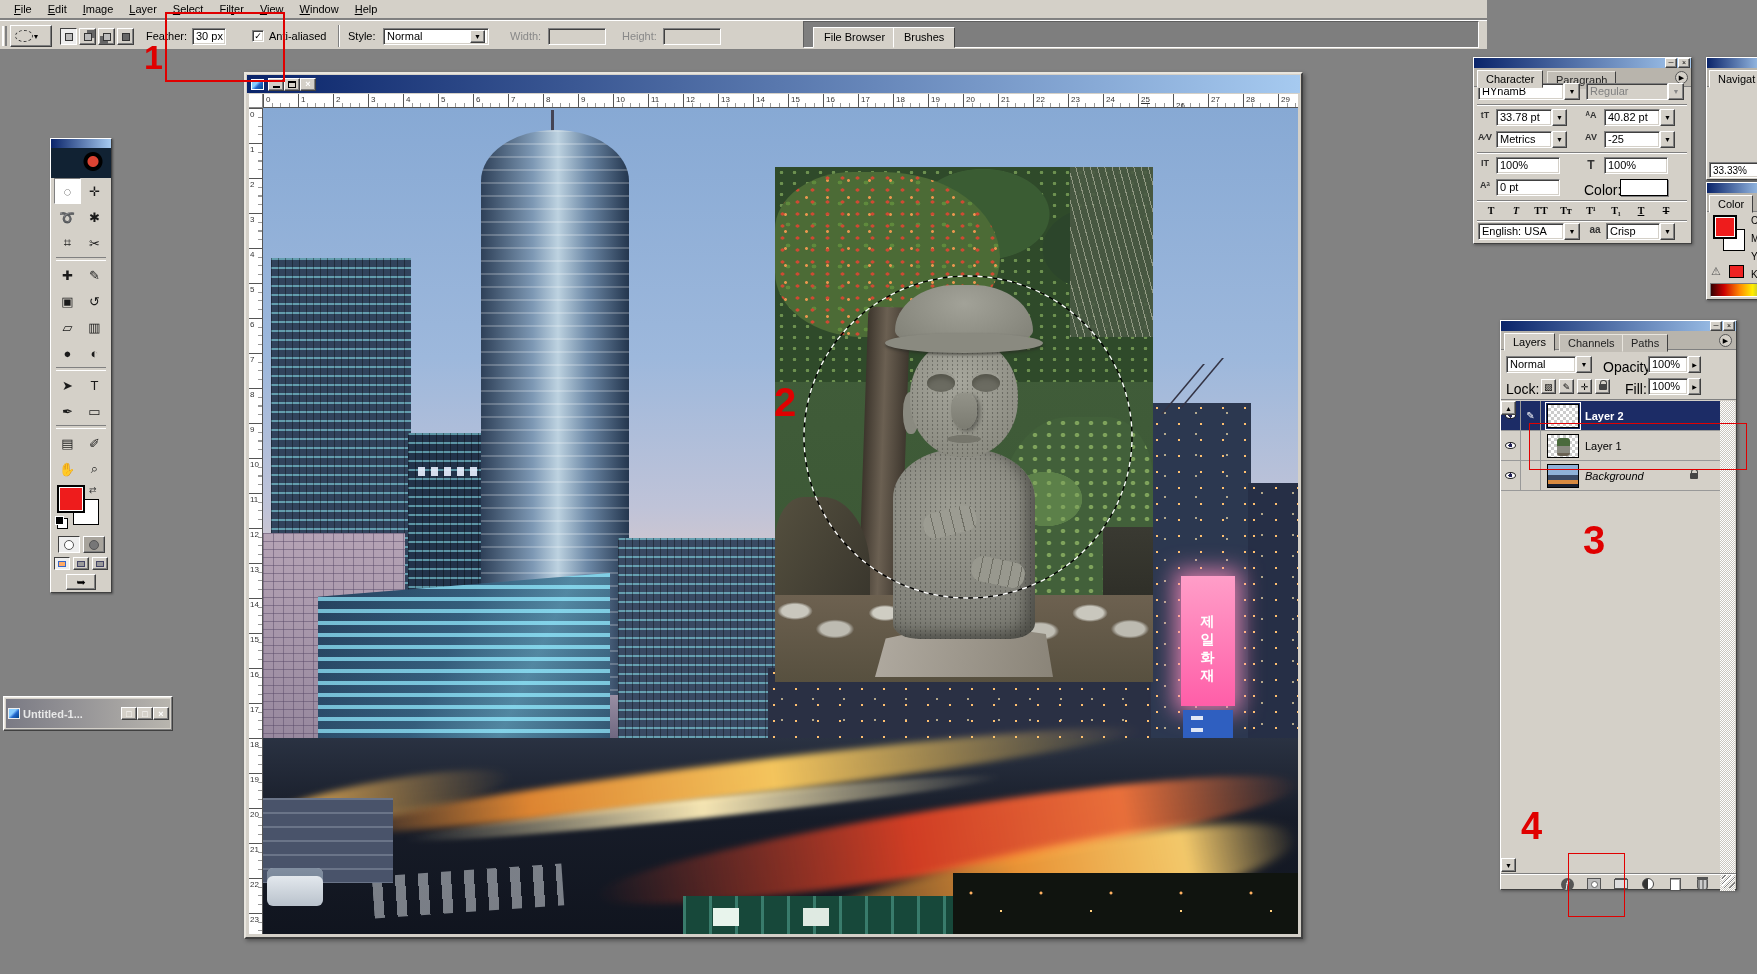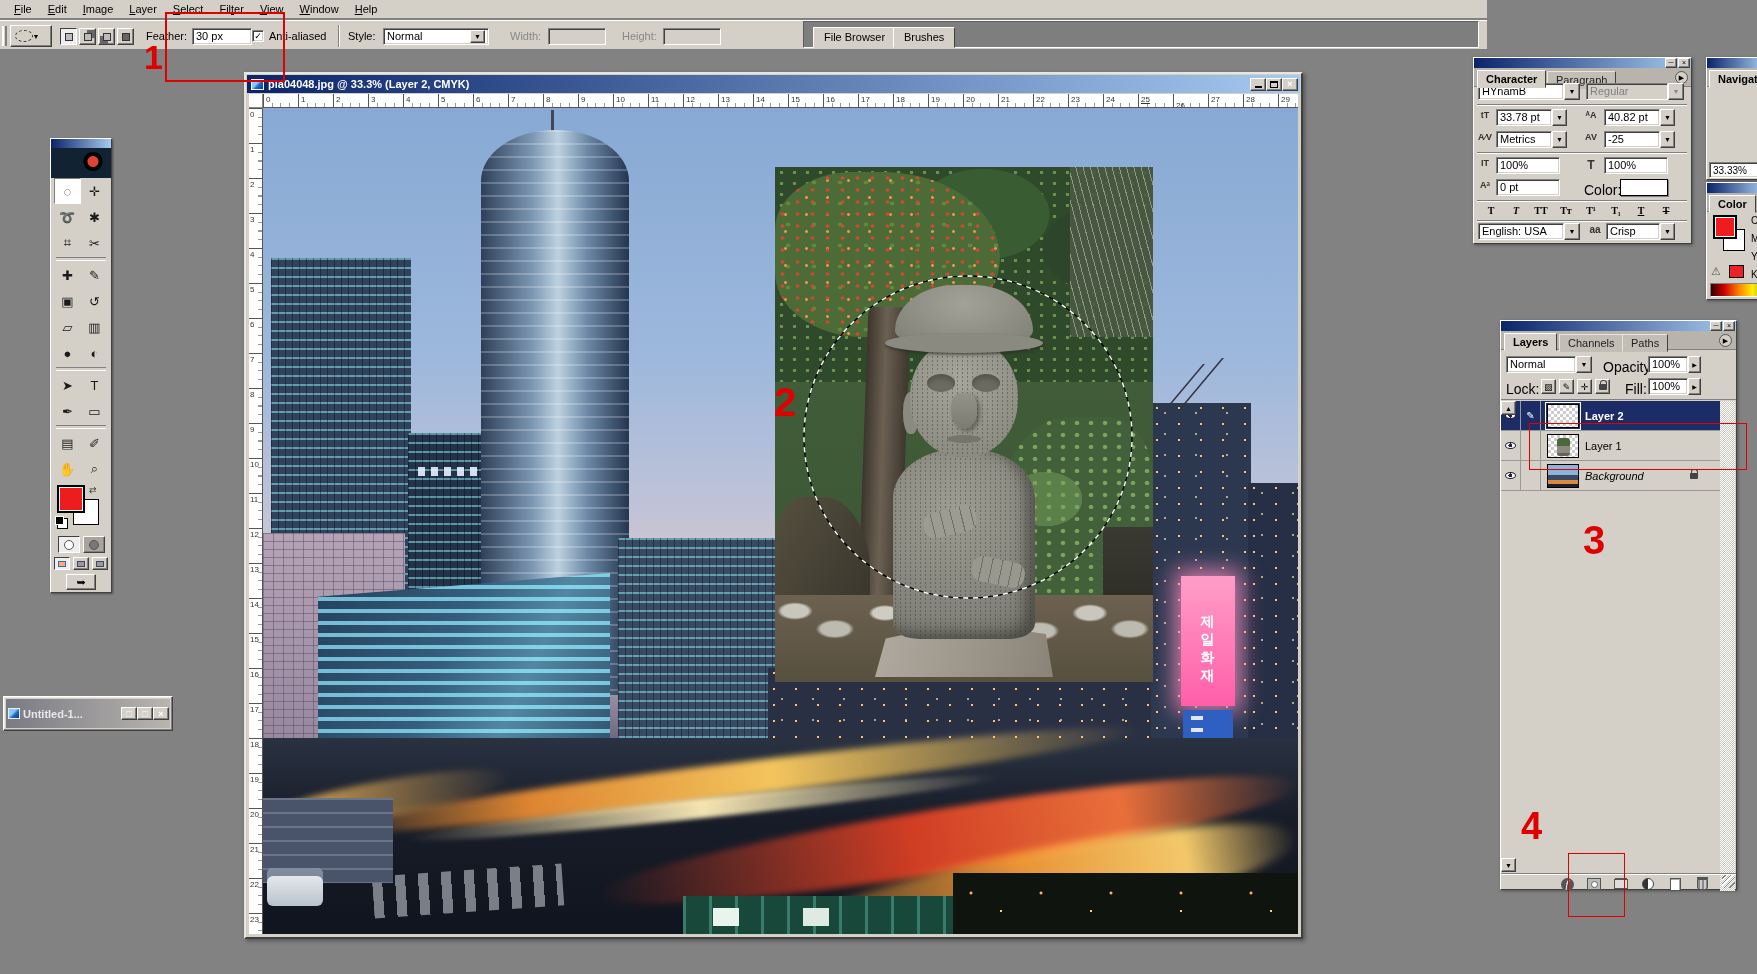--- a/index.html
+++ b/index.html
@@ -11,21 +11,21 @@
   .field{background:#fff;border:1px solid;border-color:#808080 #ffffff #ffffff #808080;box-shadow:inset 1px 1px 0 #404040,inset -1px -1px 0 #d4d0c8;line-height:15px;padding:0 3px;overflow:hidden;white-space:nowrap}
   .field.dis{background:#d4d0c8;color:#808080}
   .btn3d{background:#d4d0c8;border:1px solid;border-color:#ffffff #404040 #404040 #ffffff;box-shadow:inset -1px -1px 0 #808080;display:flex;align-items:center;justify-content:center}
   .pressed{border-color:#404040 #ffffff #ffffff #404040;box-shadow:none;background:#eee}
   .dd{width:15px;font-size:7px;color:#000;flex:0 0 auto}
   .titlebar{background:linear-gradient(90deg,var(--tl,#0a246a),var(--tr,#a6caf0));color:#fff;font-weight:bold;display:flex;align-items:center}
   .wbtn{width:16px;height:13px;font-size:9px;line-height:10px}
   .pbtn{width:12px;height:10px;font-size:7px;line-height:8px}
   .tab{position:absolute;background:#d4d0c8;border:1px solid;border-color:#ffffff #404040 transparent #ffffff;padding:2px 8px 2px 8px;white-space:nowrap}
   .tab.off{background:#c2beb6;color:#222;border-color:#e8e5de #404040 transparent #e8e5de}
-  .tab.on{font-weight:bold;z-index:2}
+  .tab.on{font-weight:normal;z-index:2}
   
   .menubar{left:0;top:0;width:1487px;height:19px;background:#d4d0c8;display:flex;align-items:center;padding-left:6px;border-bottom:1px solid #808080}
   .menu-item{padding:2px 8px}
   .menu-item u{text-decoration:underline}
   
   .optionsbar{left:0;top:20px;width:1487px;height:30px;background:#d4d0c8;border-top:1px solid #fff;border-bottom:1px solid #808080;display:block}
   .grip{left:2px;top:25px;width:5px;height:20px;border-left:2px solid #fff;border-right:2px solid #808080}
   .lbl{position:absolute;top:27px;white-space:nowrap}
   .lbl.dis{color:#888}
   .modebtn{width:17px;height:17px}
@@ -120,21 +120,21 @@
     <div class="a btn3d modebtn" style="left:79px;top:7px">
         <span class="sq" style="box-shadow:3px -3px 0 #666"></span>
       </div>
     <div class="a btn3d modebtn" style="left:98px;top:7px">
         <span class="sq" style="box-shadow:-3px 3px 0 #666"></span>
       </div>
     <div class="a btn3d modebtn" style="left:117px;top:7px">
         <span class="sq" style="background:#666"></span>
       </div>
     <span class="lbl" style="left:146px;top:9px">Feather:</span>
-    <div class="a field" style="left:192px;top:7px;width:60px;height:17px">30 px</div>
+    <div class="a field" style="left:192px;top:7px;width:34px;height:17px">30 px</div>
     <div class="a field" style="left:252px;top:9px;width:12px;height:12px;padding:0;text-align:center;font-size:9px;line-height:11px">✓</div>
     <span class="lbl" style="left:269px;top:9px">Anti-aliased</span>
     <div class="a" style="left:338px;top:4px;height:22px;border-left:1px solid #808080;border-right:1px solid #fff"></div>
     <span class="lbl" style="left:348px;top:9px">Style:</span>
     <div class="a field" style="left:383px;top:7px;width:106px;height:17px;display:flex;justify-content:space-between;align-items:center">
       <span>Normal</span>
       <span class="btn3d" style="width:15px;height:13px;font-size:7px">▼</span>
     </div>
     <span class="lbl dis" style="left:510px;top:9px">Width:</span>
     <div class="a field dis" style="left:548px;top:7px;width:58px;height:17px"></div>
@@ -205,21 +205,20 @@
     <div class="irrow">
       <div class="btn3d irbtn">
           <span>➥</span>
         </div>
     </div>
   </div>
 
   <div class="a docwin">
     <div class="doc-title titlebar">
       <span style="width:13px;height:11px;margin-right:4px;background:linear-gradient(135deg,#8cf 0 40%,#26c 60%,#048);border:1px solid #fff"></span>
-      <span class="t">pla04048.jpg @ 33.3% (Layer 2, CMYK)</span>
       <span class="btn3d wbtn">
           <span style="border-bottom:2px solid #000;width:7px;margin-top:6px"></span>
         </span>
       <span class="btn3d wbtn">
           <span style="width:8px;height:7px;border:1px solid #000;border-top:2px solid #000"></span>
         </span>
       <span class="btn3d wbtn">×</span>
     </div>
     <div class="doc-client">
       <div class="rcorner"></div>

